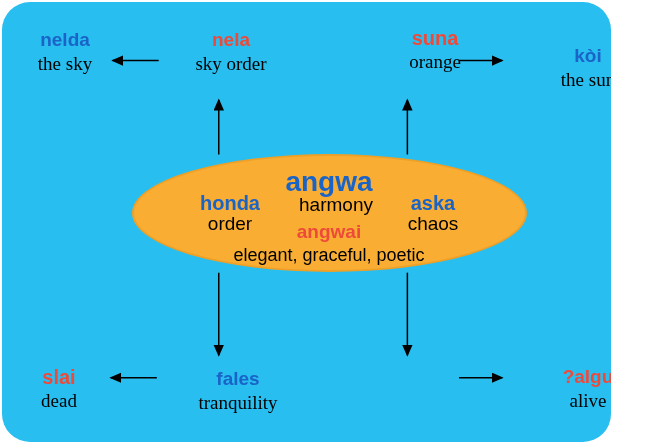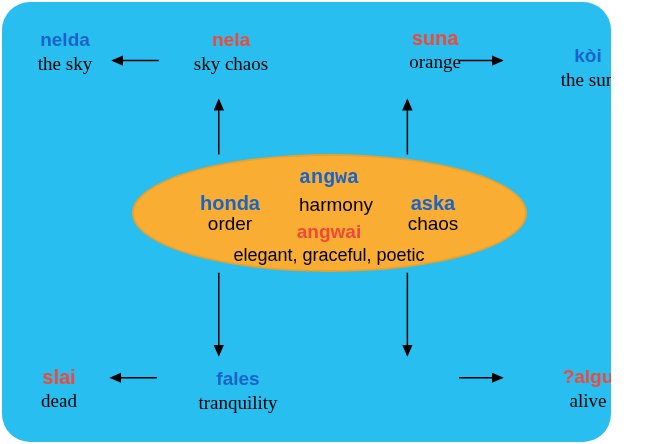--- a/index.html
+++ b/index.html
@@ -18,21 +18,21 @@
   .word.lg{font-size:20px;}
   .word.blue{color:var(--blue);}
   .word.red{color:var(--red);}
   .gloss{color:var(--ink);font-size:19px;line-height:1.25;font-family:Liberation Serif, serif;}
   .ellipse{
     position:absolute;left:130px;top:152px;width:395px;height:118px;
     background:var(--ellipse);border:2px solid var(--ellipse-border);
     border-radius:50%;box-sizing:border-box;
   }
   .c-abs{position:absolute;transform:translateX(-50%);text-align:center;white-space:nowrap;}
-  .c-title{font-weight:bold;font-size:20px;color:var(--blue);font-family:Liberation Mono, monospace;}
+  .c-title{font-weight:bold;font-size:28px;color:var(--blue);}
   .c-word{font-weight:bold;font-size:20px;color:var(--blue);}
   .c-alt{font-weight:bold;font-size:19px;color:var(--red);}
   .c-gloss{font-size:19px;color:var(--ink);}
   .c-small{font-size:18px;color:var(--ink);}
 </style>
 </head>
 <body>
 
 <div class="canvas">
 
@@ -52,21 +52,21 @@
     <line x1="487" y1="386" x2="533" y2="386" stroke="#000" stroke-width="1.6" marker-end="url(#ah)"></line>
   </svg>
 
   <div class="node" style="left:63px;top:27px">
     <div class="word blue">nelda</div>
     <div class="gloss">the sky</div>
   </div>
 
   <div class="node" style="left:229px;top:27px">
     <div class="word red">nela</div>
-    <div class="gloss">sky chaos</div>
+    <div class="gloss">sky order</div>
   </div>
 
   <div class="node" style="left:433px;top:24px">
     <div class="word red lg">suna</div>
     <div class="gloss">orange</div>
   </div>
 
   <div class="node" style="left:586px;top:43px">
     <div class="word blue">kòi</div>
     <div class="gloss">the sun</div>

